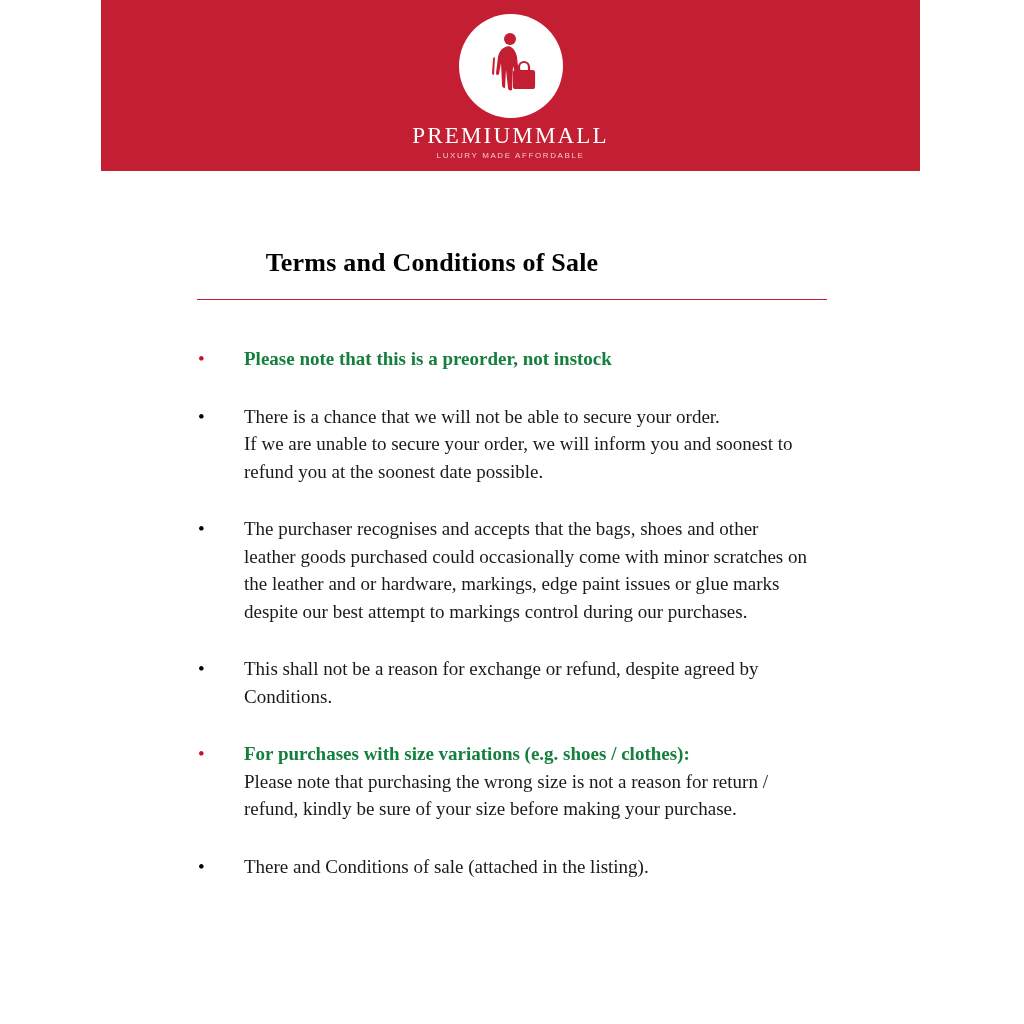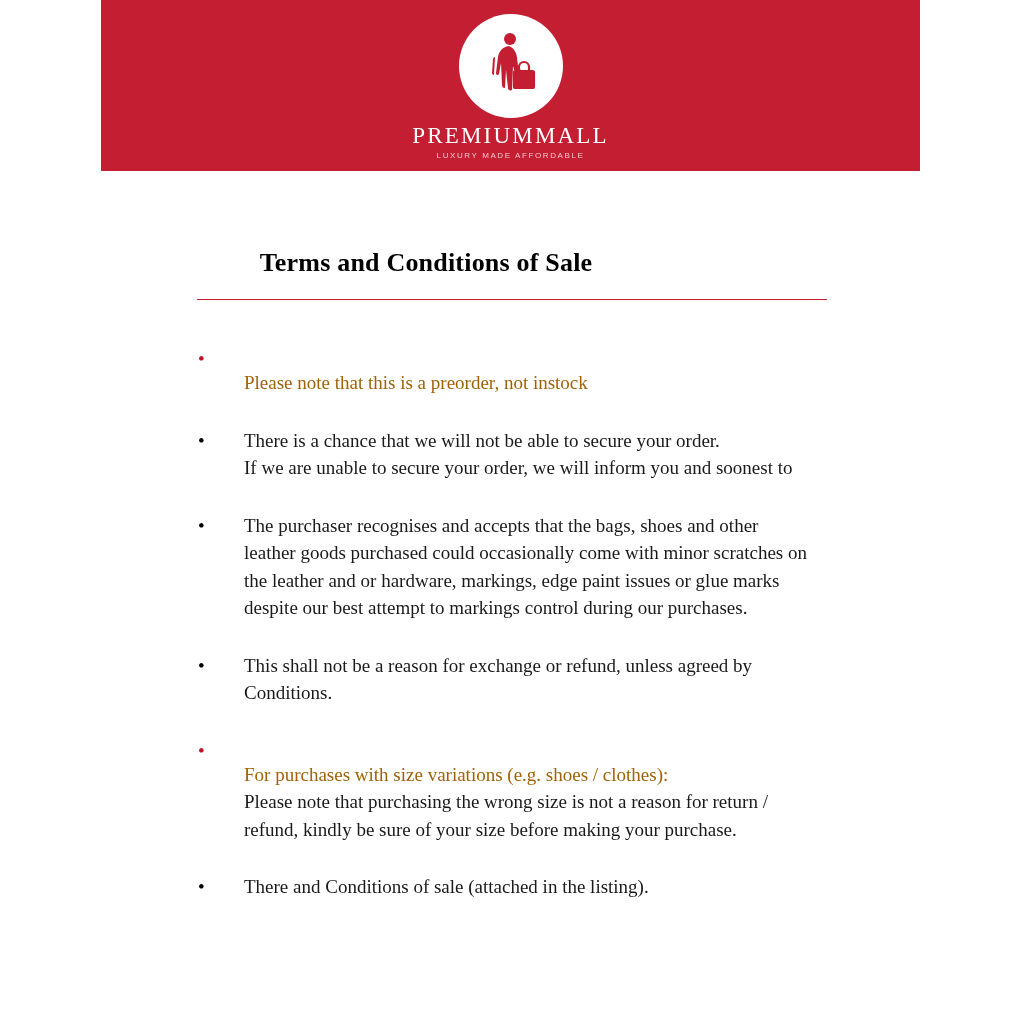--- a/index.html
+++ b/index.html
@@ -11,20 +11,21 @@
     height: 1024px;
     background: #ffffff;
     font-family: "Liberation Serif", serif;
     overflow: hidden;
   }
   .page {
     position: relative;
     width: 852px;
     height: 1024px;
     background: #ffffff;
+    padding-left: 12px;
   }
 
   
   .banner {
     position: absolute;
     left: 101px;
     top: 0;
     width: 819px;
     height: 171px;
     background: #c41e33;
@@ -115,23 +116,22 @@
   .bullet-mark.red { color: #c8102e; }
   .bullet-text {
     flex: 1 1 auto;
     font-family: "Liberation Serif", serif;
     font-size: 19px;
     line-height: 27.5px;
     color: #1a1a1a;
   }
   .bullet-text .line { display: block; white-space: pre; }
   .emphasis {
-    color: #a16207;
-    font-weight: normal;
-    margin-top: 24px;
+    color: #15803d;
+    font-weight: bold;
   }
   .gap-md { margin-bottom: 30px; }
 </style>
 </head>
 <body>
 
 <div class="page">
 
   <div class="banner">
     <div class="logo-block">
@@ -165,37 +165,38 @@
       <div class="bullet-text">
         <span class="line emphasis">Please note that this is a preorder, not instock</span>
       </div>
     </div>
 
     <div class="bullet-row gap-md">
       <div class="bullet-mark">•</div>
       <div class="bullet-text">
         <span class="line">There is a chance that we will not be able to secure your order.</span>
         <span class="line">If we are unable to secure your order, we will inform you and soonest to</span>
+        <span class="line">refund you at the soonest date possible.</span>
       </div>
     </div>
 
     <div class="bullet-row gap-md">
       <div class="bullet-mark">•</div>
       <div class="bullet-text">
         <span class="line">The purchaser recognises and accepts that the bags, shoes and other</span>
         <span class="line">leather goods purchased could occasionally come with minor scratches on</span>
         <span class="line">the leather and or hardware, markings, edge paint issues or glue marks</span>
         <span class="line">despite our best attempt to markings control during our purchases.</span>
       </div>
     </div>
 
     <div class="bullet-row gap-md">
       <div class="bullet-mark">•</div>
       <div class="bullet-text">
-        <span class="line">This shall not be a reason for exchange or refund, unless agreed by</span>
+        <span class="line">This shall not be a reason for exchange or refund, despite agreed by</span>
         <span class="line">Conditions.</span>
       </div>
     </div>
 
     <div class="bullet-row gap-md">
       <div class="bullet-mark red">•</div>
       <div class="bullet-text">
         <span class="line emphasis">For purchases with size variations (e.g. shoes / clothes):</span>
         <span class="line">Please note that purchasing the wrong size is not a reason for return /</span>
         <span class="line">refund, kindly be sure of your size before making your purchase.</span>

